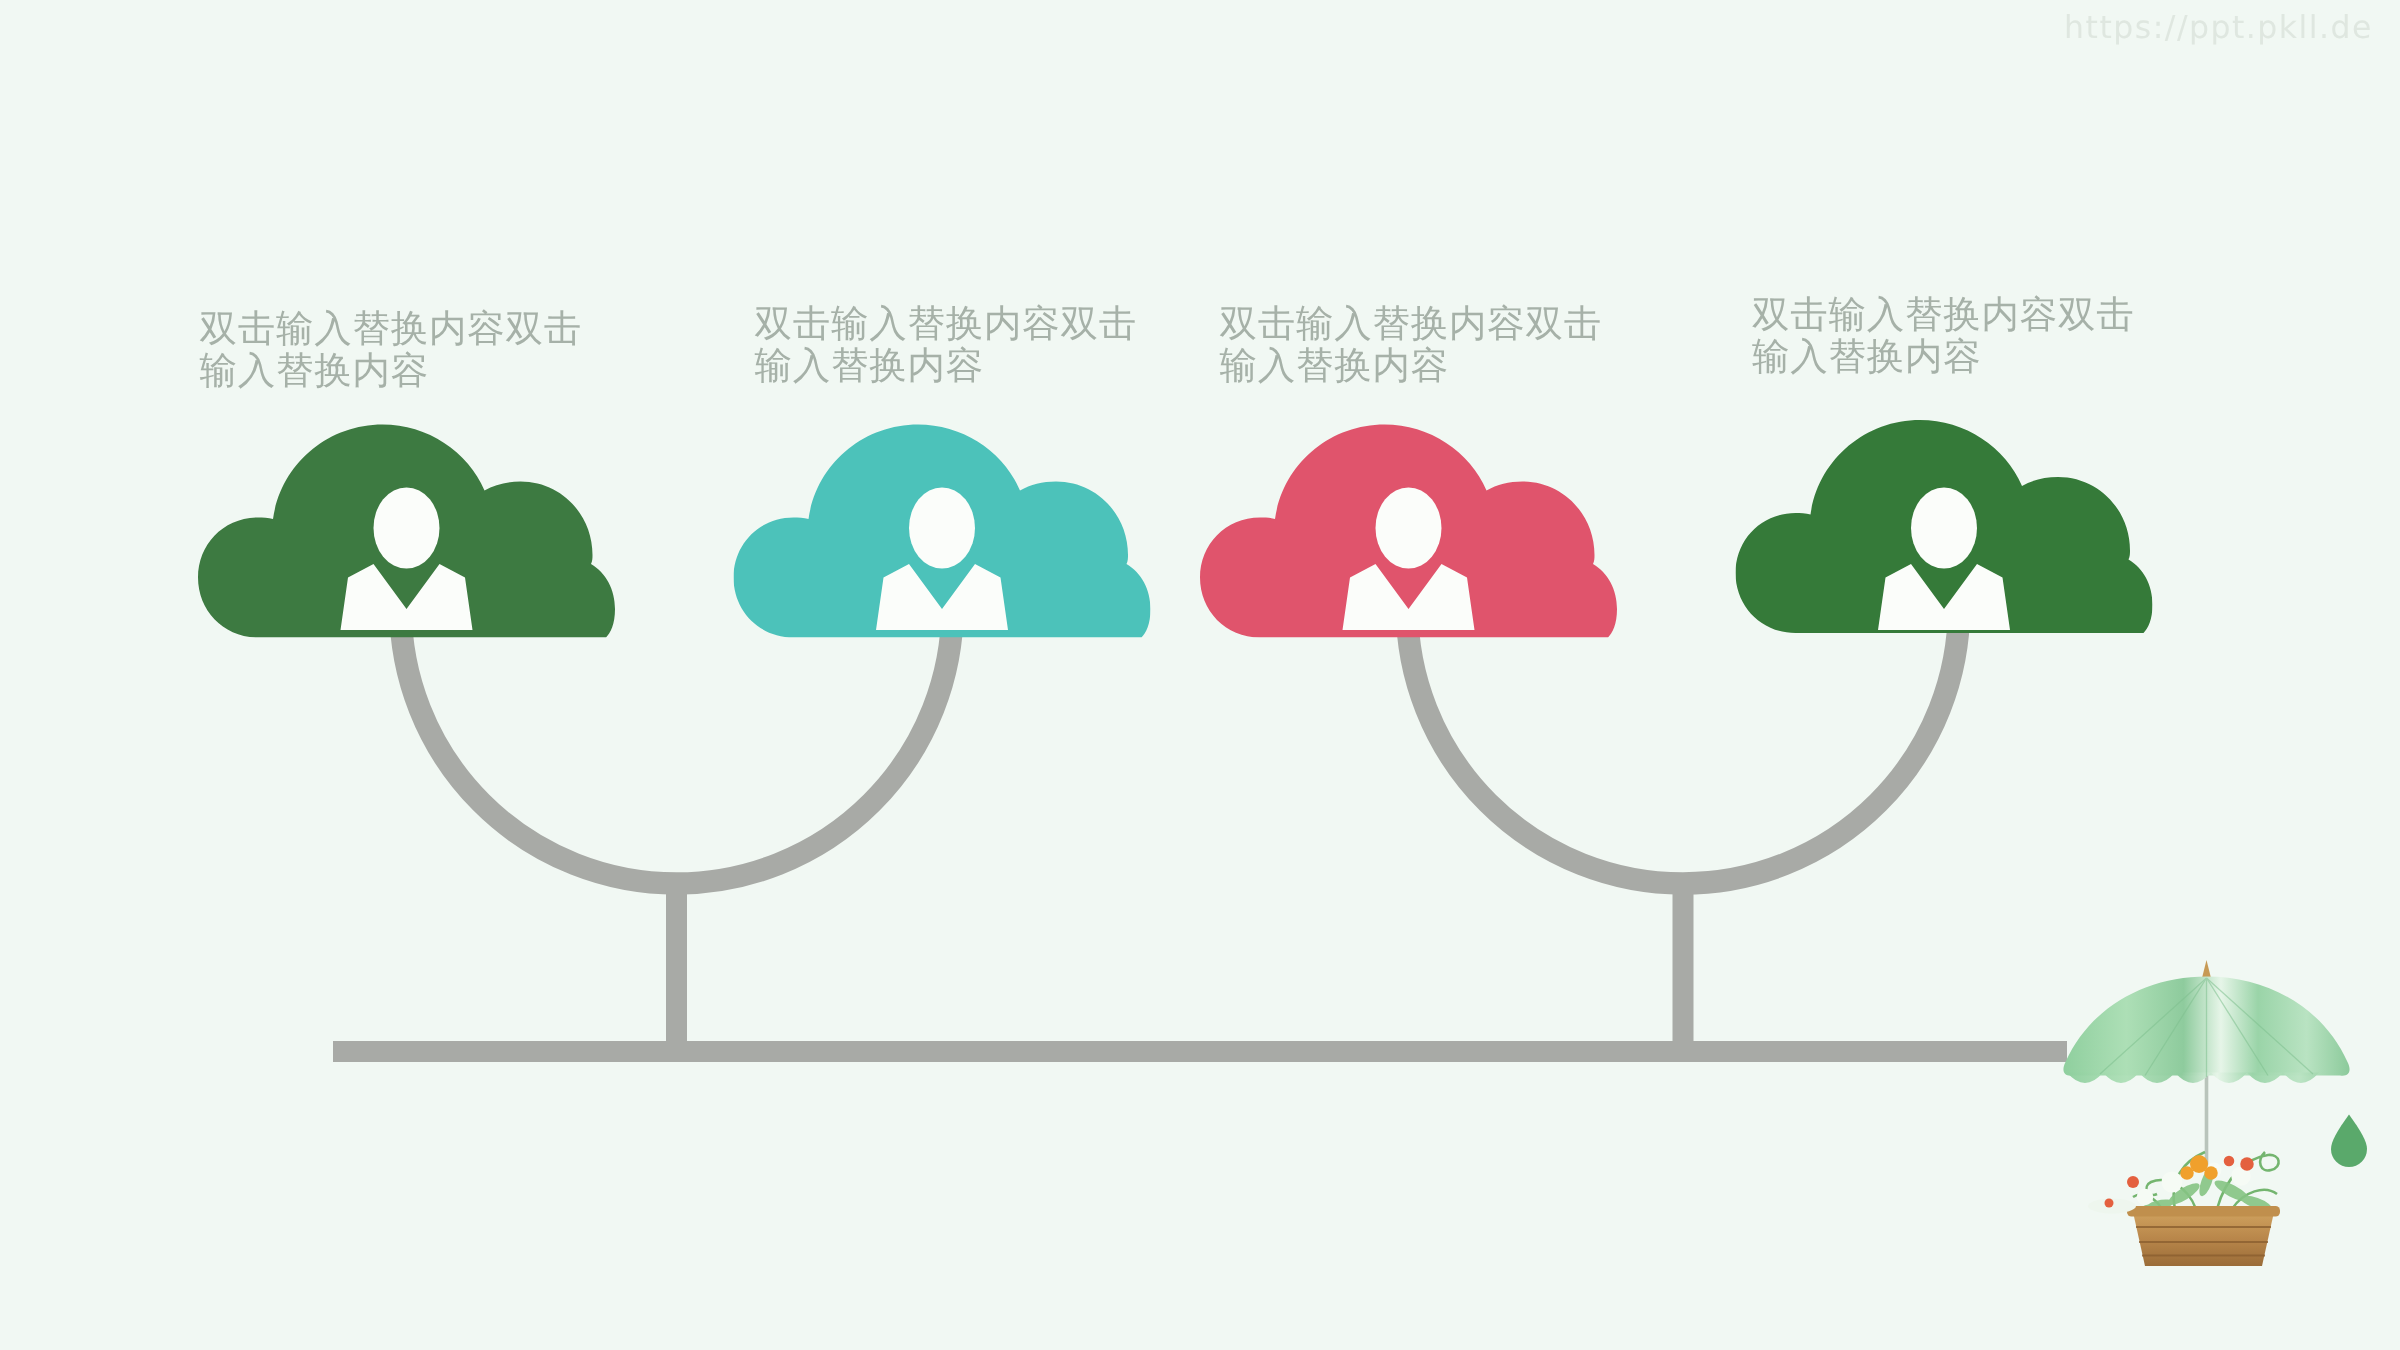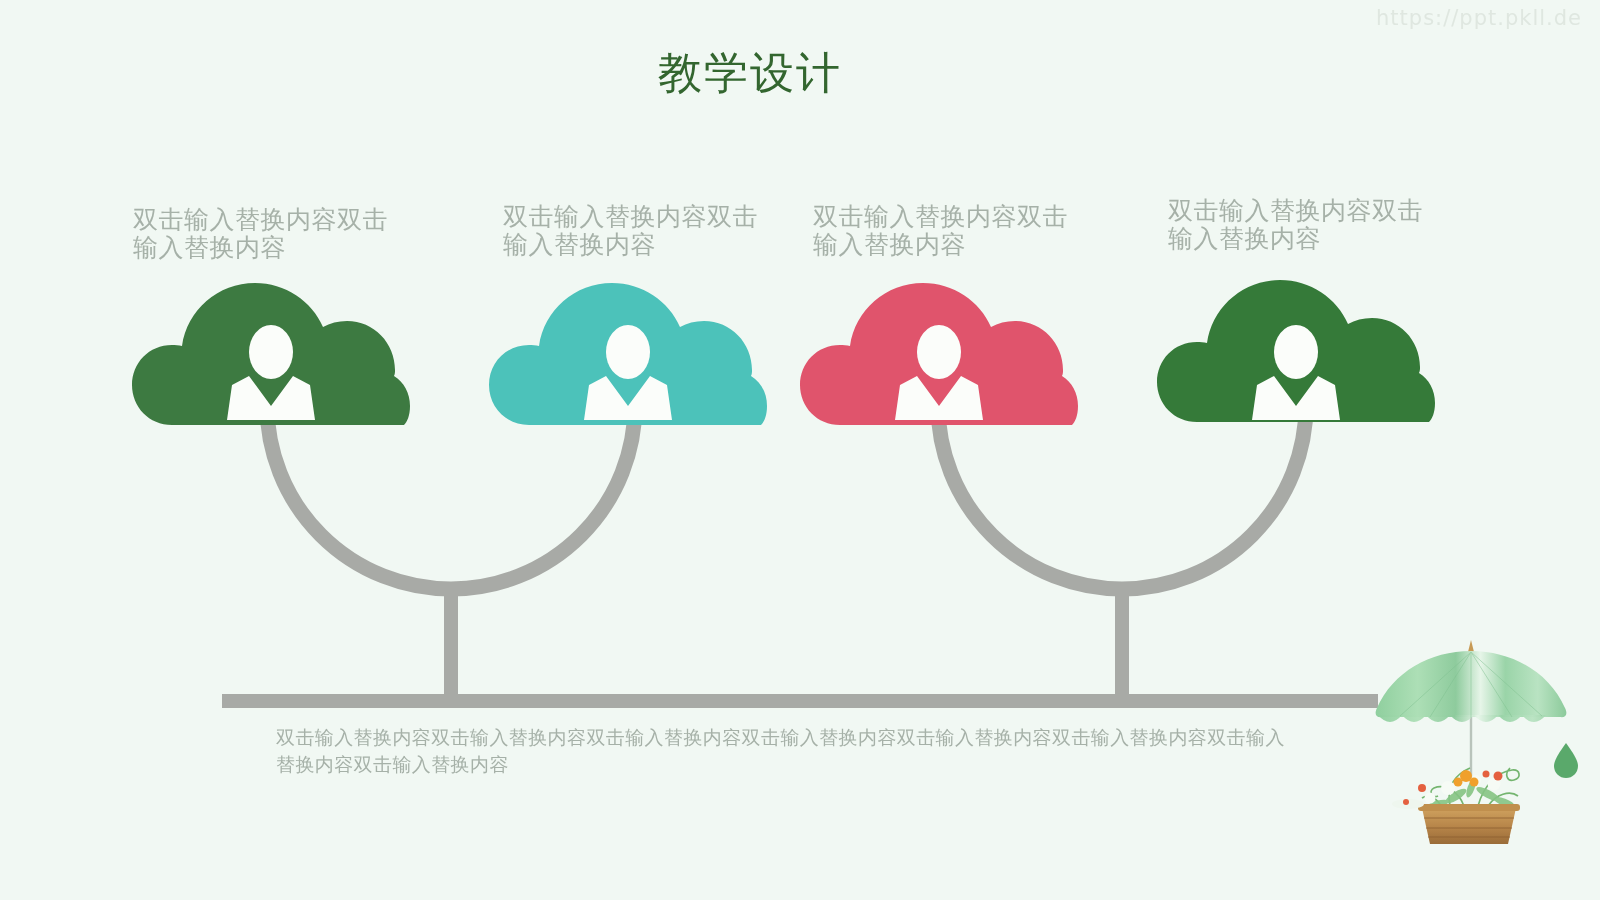--- a/index.html
+++ b/index.html
@@ -117,21 +117,20 @@
     pointer-events: none;
   }
 </style>
 </head>
 <body style="background: rgb(241, 248, 243);">
 
 <div id="slide" style="background: rgb(241, 248, 243);">
 
   <div id="watermark" style="color: rgb(223, 231, 224);">https://ppt.pkll.de</div>
 
-  <div id="title" style="color: rgb(51, 102, 47);">教学设计</div>
 
   <svg id="connectors" viewBox="0 0 1600 900" width="1600" height="900">
 
     <path d="M 267 405 A 184 184 0 0 0 635 405" fill="none" stroke="#a8aaa6" stroke-width="15"></path>
 
     <path d="M 938 405 A 184 184 0 0 0 1306 405" fill="none" stroke="#a8aaa6" stroke-width="15"></path>
 
     <rect x="444" y="588" width="14" height="118" fill="#a8aaa6"></rect>
 
     <rect x="1115" y="588" width="14" height="118" fill="#a8aaa6"></rect>
@@ -189,21 +188,20 @@
                C 55 35 86 8 123 8 C 153 8 180 26 191 52 C 198 48 206 46 215 46
                C 242 46 263 68 263 95 C 263 97 263 99 262 101
                C 272 107 278 118 278 131 C 278 141 275 147 272 150 Z" fill="#357a39"></path>
       <g class="person" fill="#fbfdfa">
         <ellipse cx="139" cy="80" rx="22" ry="27"></ellipse>
         <path d="M 117 104 L 139 134 L 161 104 L 178 113 L 183 148 L 95 148 L 100 113 Z"></path>
       </g>
     </svg>
   </div>
 
-  <div id="bottom-text" style="color: rgb(166, 177, 168);">双击输入替换内容双击输入替换内容双击输入替换内容双击输入替换内容双击输入替换内容双击输入替换内容双击输入替换内容双击输入替换内容</div>
 
   <svg id="decoration" viewBox="0 0 262 240">
     <defs>
       <linearGradient id="umbGrad" x1="0" y1="0" x2="1" y2="0">
         <stop offset="0%" stop-color="#8fcf9e"></stop>
         <stop offset="22%" stop-color="#addfb6"></stop>
         <stop offset="42%" stop-color="#8ecb9d"></stop>
         <stop offset="55%" stop-color="#e6f5e8"></stop>
         <stop offset="68%" stop-color="#9ad4a8"></stop>
         <stop offset="85%" stop-color="#b9e3c2"></stop>

